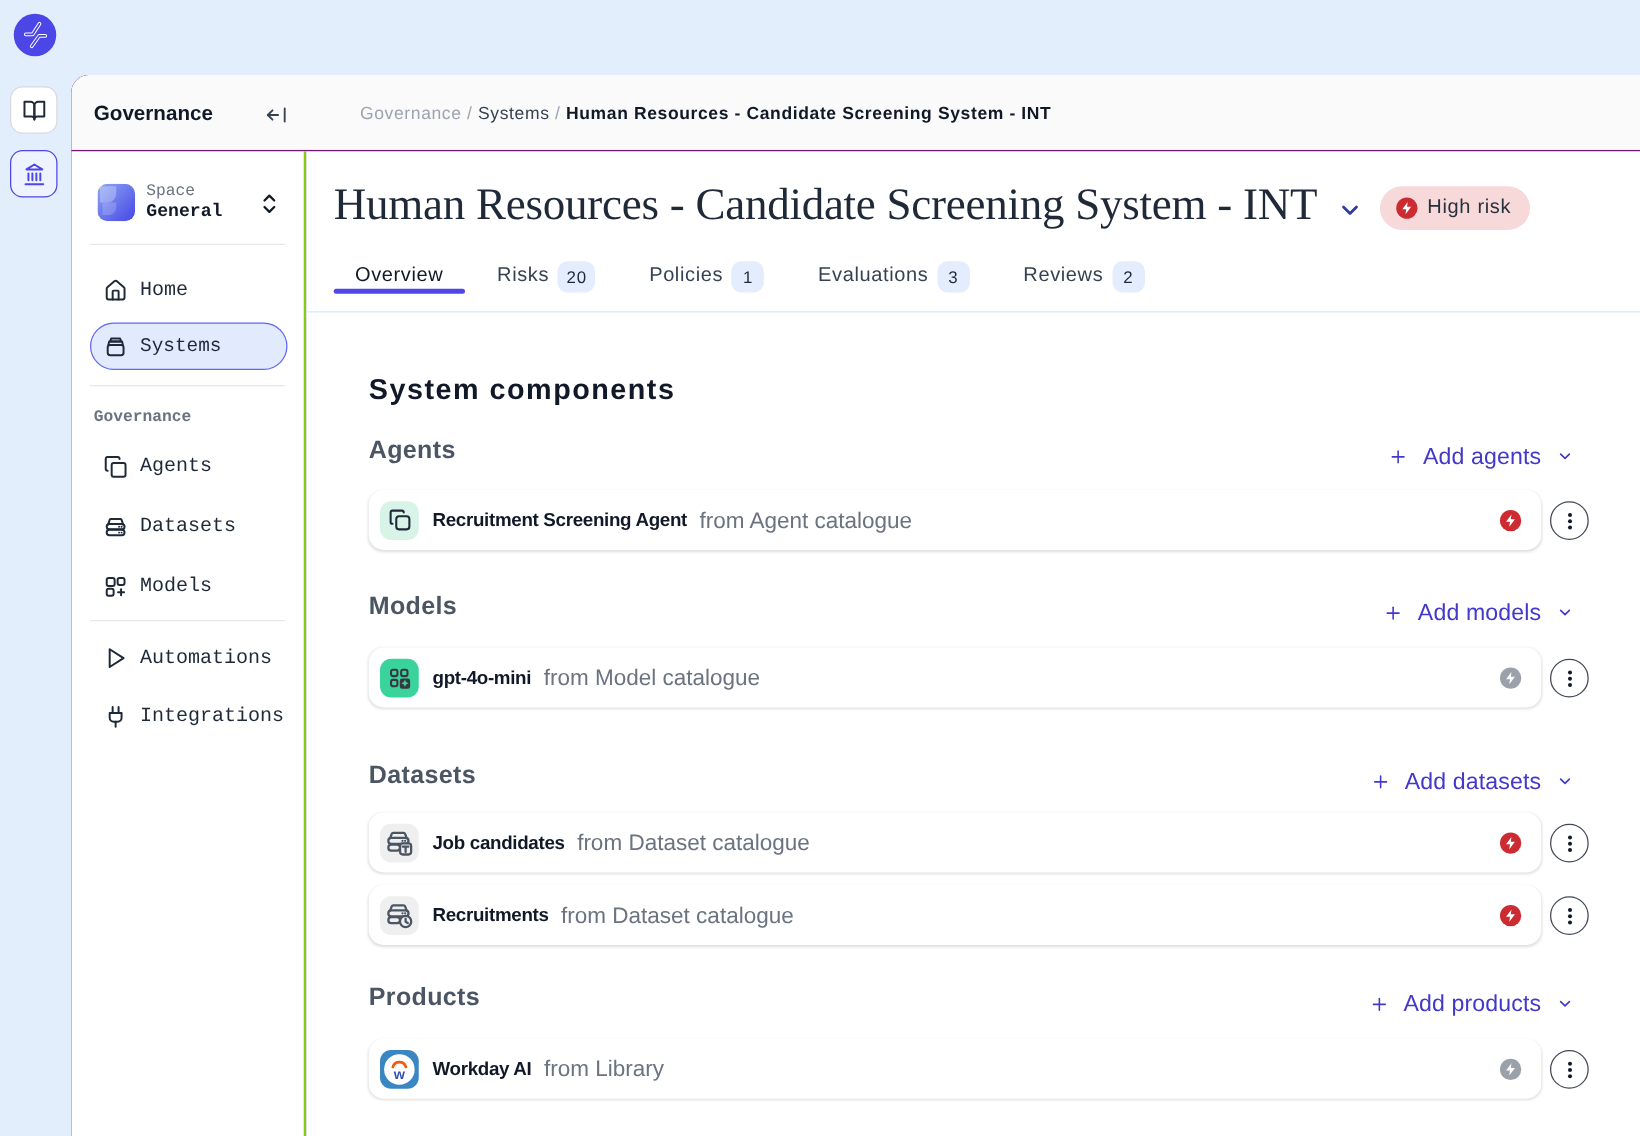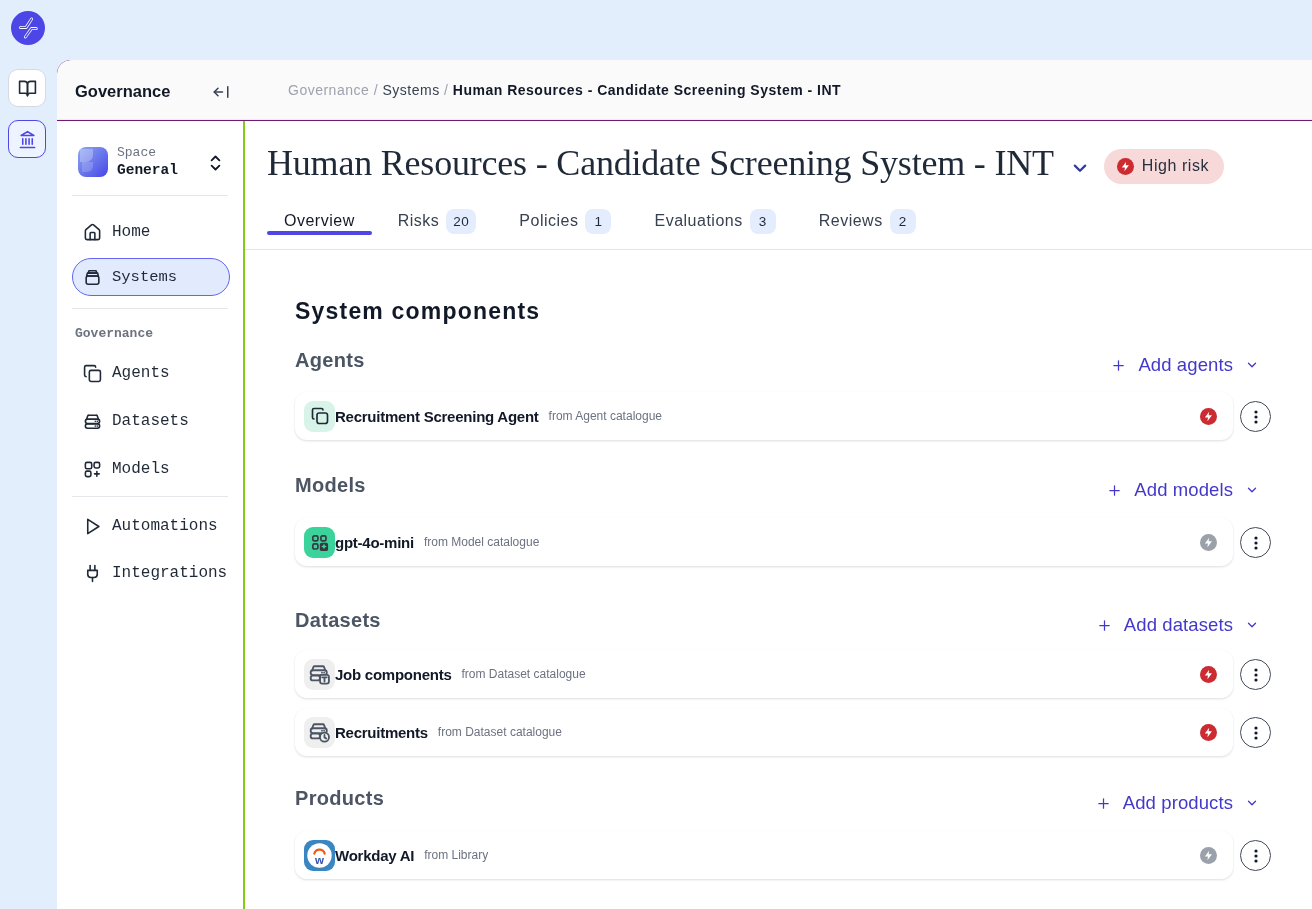--- a/index.html
+++ b/index.html
@@ -54,22 +54,22 @@
 .tbadge { min-width:26px; height:25px; border-radius:8px; background:#e3edfd; color:#1f2937; font-size:13.5px; display:flex; align-items:center; justify-content:center; padding:0 7px; }
 .hairline { position:absolute; left:0; top:128px; width:100%; height:1px; background:#d8e7fb; }
 
 .content { position:absolute; left:50px; top:128px; width:977px; height:660px; }
 .h2 { position:absolute; left:0; top:49px; font-size:23px; letter-spacing:1.2px; font-weight:bold; color:#111827; }
 .sechead { position:absolute; left:0; right:0; height:28px; display:flex; align-items:center; justify-content:space-between; }
 .sechead .nm { font-size:20px; letter-spacing:0.3px; font-weight:bold; color:#4b5563; position:relative; top:-3px; }
 .addbtn { display:flex; align-items:center; gap:12px; color:#4338ca; font-size:18.5px; letter-spacing:0.1px; font-weight:400; padding-right:13px; position:relative; top:2px; }
 .card { position:absolute; left:0; width:938px; height:48px; background:#fff; border-radius:12px; box-shadow:0 1px 2px rgba(16,24,40,.07), 0 1px 3px rgba(16,24,40,.08); display:flex; align-items:center; padding-left:9px; }
 .card .ic { width:31px; height:31px; border-radius:9px; display:flex; align-items:center; justify-content:center; flex:0 0 auto; }
-.card .nm { font-size:15px; letter-spacing:-0.25px; font-weight:bold; color:#111827; }
-.card .from { margin-left:10px; font-size:12px; color:#6b7280; }
+.card .nm { margin-left:11px; font-size:15px; letter-spacing:-0.25px; font-weight:bold; color:#111827; }
+.card .from { margin-left:10px; font-size:18px; color:#6b7280; }
 .card .spacer { flex:1; }
 .card .badge { margin-right:16px; }
 .kebab { position:absolute; left:945px; width:31px; height:31px; border-radius:50%; border:1px solid #424955; display:flex; align-items:center; justify-content:center; background:#fff; }
 </style>
 </head>
 <body>
 
 <div class="rail">
   <div class="logo">
     <svg width="34" height="34" viewBox="0 0 34 34" fill="none" stroke-linecap="round" stroke-linejoin="round">
@@ -317,21 +317,21 @@
               <rect x="2.8" y="7.6" width="16.8" height="5" rx="2.4"></rect>
               <rect x="2.8" y="13.2" width="9.7" height="5" rx="2.4"></rect>
               <path d="M14.6 10.1h.01"></path>
               <path d="M16.8 10.1h.01"></path>
               <g>
                 <rect x="12.6" y="12.3" width="9.2" height="9.2" rx="2.2" fill="#efefef"></rect>
                 <path d="M14.9 15 h4.6 M17.2 15 v4.4"></path>
               </g>
             </svg>
         </span>
-        <span class="nm">Job components</span>
+        <span class="nm">Job candidates</span>
           <span class="from">from Dataset catalogue</span>
         <span class="spacer"></span>
         <span class="boltcirc red badge">
             <svg width="11" height="11" viewBox="0 0 24 24" fill="#fff">
               <path d="M13.5 1.5 4 14 H10.8 L9.7 22.5 19.5 9.5 H12.3 Z"></path>
             </svg>
           </span>
       </div>
       <div class="kebab" style="top:410px">
           <svg width="16" height="16" viewBox="0 0 16 16" fill="#111827">

